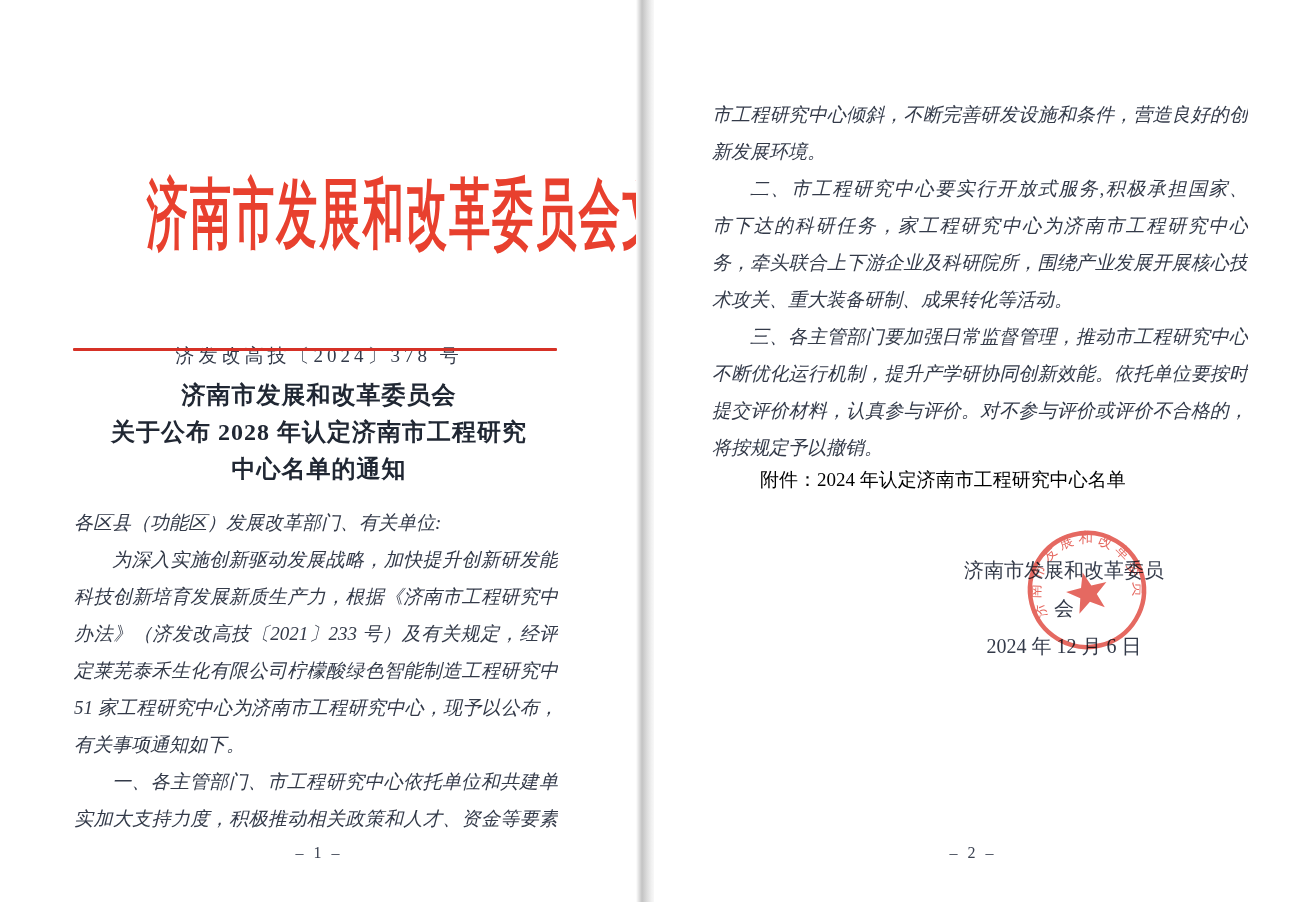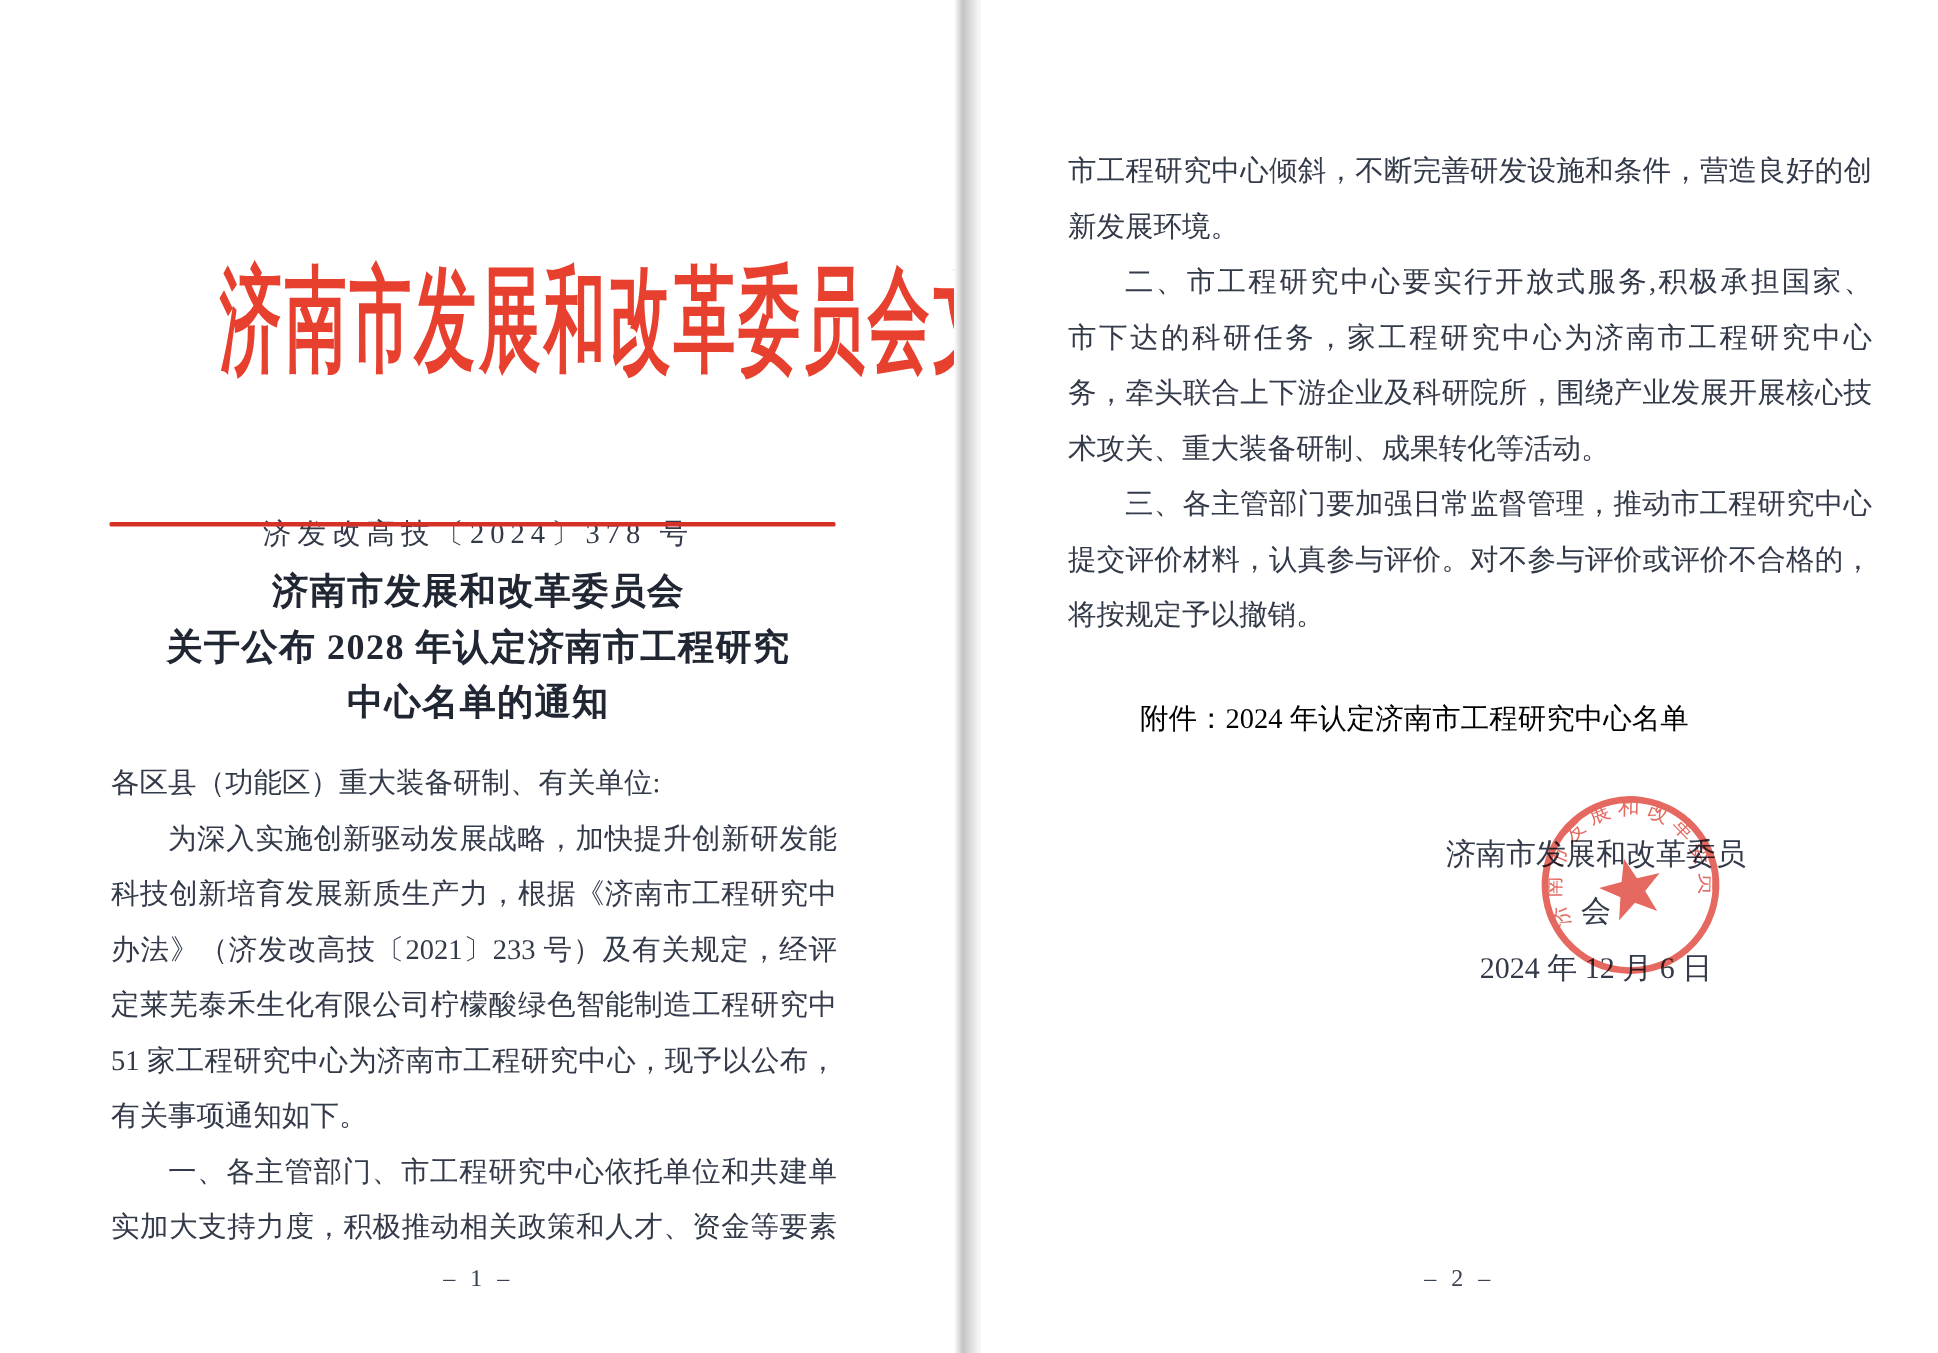--- a/index.html
+++ b/index.html
@@ -33,21 +33,21 @@
   .doc-title{
     position:absolute;top:377px;left:30px;right:30px;margin:0;
     text-align:center;font-size:24px;font-weight:bold;color:#202733;
     line-height:37px;letter-spacing:1px;
   }
   .body-block{
     position:absolute;font-size:19px;color:#333a49;
   }
   .body-p1{top:504px;left:74px;width:484px;}
   .body-p2{top:96px;left:58px;width:536px;}
-  .bline{height:37px;line-height:37px;white-space:nowrap;overflow:visible;}
+  .bline{height:37px;line-height:37px;white-space:nowrap;overflow:visible;font-style:italic;}
   .bline.fill{text-align:justify;text-align-last:justify;white-space:normal;overflow:hidden;}
   .bline.ind{text-indent:38px;}
   .pagenum{
     position:absolute;bottom:40px;left:0;width:100%;
     text-align:center;font-size:16px;letter-spacing:3px;color:#3a4150;
   }
   
   .attachment{
     position:absolute;top:461px;left:58px;width:536px;
     font-size:19px;line-height:37px;text-indent:48px;color:#000000;
@@ -75,21 +75,21 @@
 
     <div class="red-rule"></div>
 
     <h1 class="doc-title">
       <span>济南市发展和改革委员会</span><br>
       <span>关于公布 2028 年认定济南市工程研究</span><br>
       <span>中心名单的通知</span>
     </h1>
 
     <div class="body-block body-p1">
-      <div class="bline">各区县（功能区）重大装备研制、有关单位:</div>
+      <div class="bline">各区县（功能区）发展改革部门、有关单位:</div>
       <div class="bline ind fill">为深入实施创新驱动发展战略，加快提升创新研发能力，以</div>
       <div class="bline fill">科技创新培育发展新质生产力，根据《济南市工程研究中心管理</div>
       <div class="bline fill">办法》（济发改高技〔2021〕233 号）及有关规定，经评定，认</div>
       <div class="bline fill">定莱芜泰禾生化有限公司柠檬酸绿色智能制造工程研究中心等</div>
       <div class="bline fill">51 家工程研究中心为济南市工程研究中心，现予以公布，并就</div>
       <div class="bline">有关事项通知如下。</div>
       <div class="bline ind fill">一、各主管部门、市工程研究中心依托单位和共建单位要切</div>
       <div class="bline fill">实加大支持力度，积极推动相关政策和人才、资金等要素资源向</div>
     </div>
 
@@ -101,20 +101,21 @@
   <div class="page page-right">
 
     <div class="body-block body-p2">
       <div class="bline fill">市工程研究中心倾斜，不断完善研发设施和条件，营造良好的创</div>
       <div class="bline">新发展环境。</div>
       <div class="bline ind fill">二、市工程研究中心要实行开放式服务,积极承担国家、省、</div>
       <div class="bline fill">市下达的科研任务，家工程研究中心为济南市工程研究中心</div>
       <div class="bline fill">务，牵头联合上下游企业及科研院所，围绕产业发展开展核心技</div>
       <div class="bline">术攻关、重大装备研制、成果转化等活动。</div>
       <div class="bline ind fill">三、各主管部门要加强日常监督管理，推动市工程研究中心</div>
+      <div class="bline fill">不断优化运行机制，提升产学研协同创新效能。依托单位要按时</div>
       <div class="bline fill">提交评价材料，认真参与评价。对不参与评价或评价不合格的，</div>
       <div class="bline">将按规定予以撤销。</div>
     </div>
 
     <div class="attachment">附件：2024 年认定济南市工程研究中心名单</div>
 
     <div class="signature">
       <div>济南市发展和改革委员会</div>
       <div>2024 年 12 月 6 日</div>
     </div>

